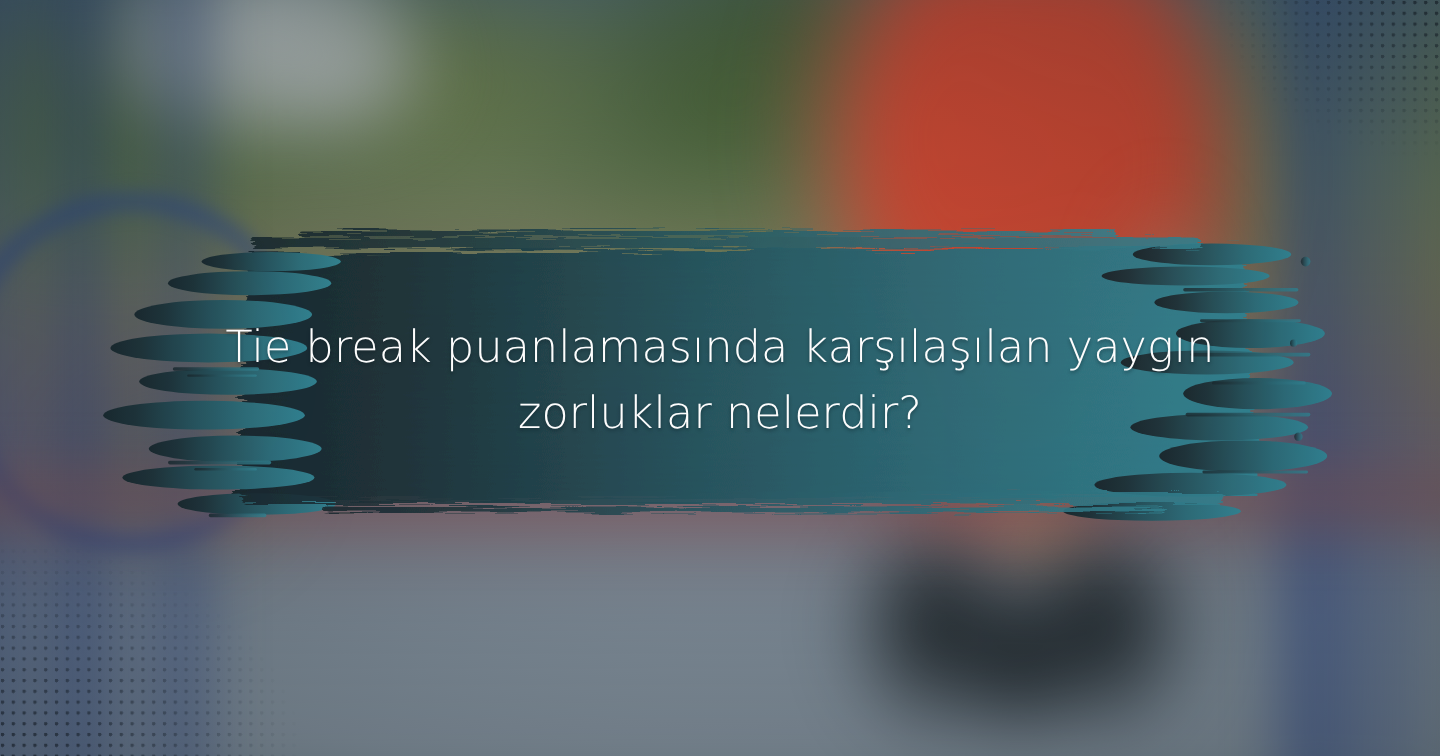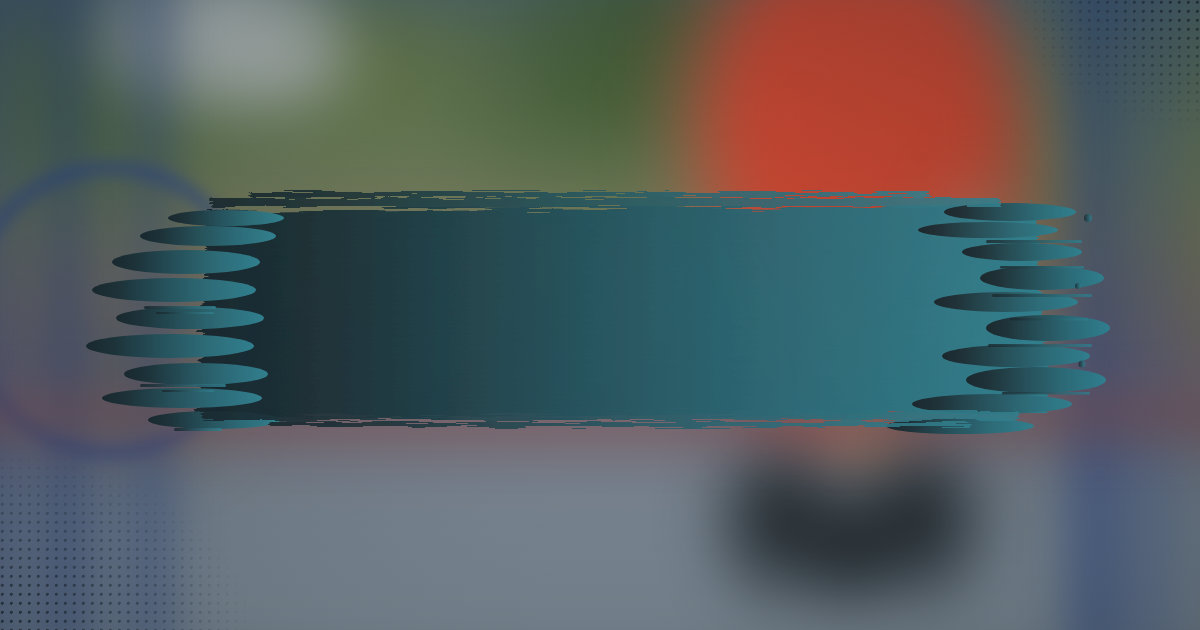--- a/index.html
+++ b/index.html
@@ -263,14 +263,16 @@
         </g>
 
         <g filter="url(#roughEdgeSoft)" fill="url(#paintGrad)" opacity=".9">
           <rect x="70" y="232" width="820" height="10" rx="5"></rect>
           <rect x="140" y="244" width="700" height="5" rx="2.5"></rect>
         </g>
       </g>
     </svg>
   </div>
 
+  <div id="headline">Tie break puanlamasında karşılaşılan yaygın
+zorluklar nelerdir?</div>
 
 </div>
 
 </body></html>

